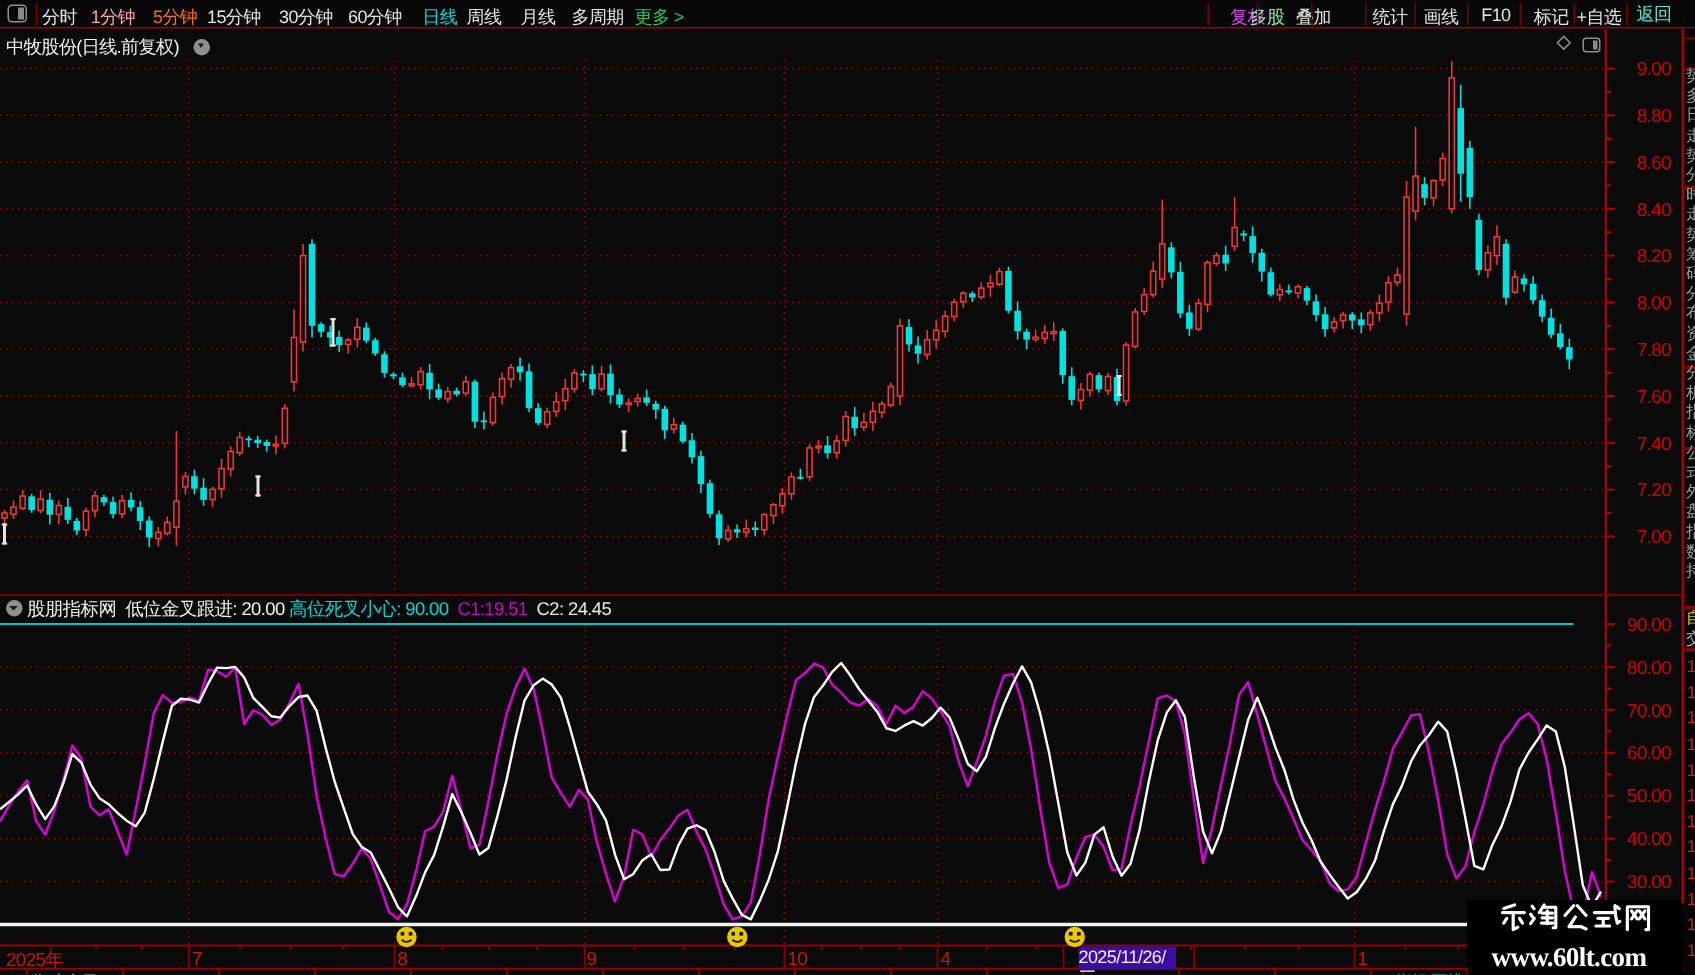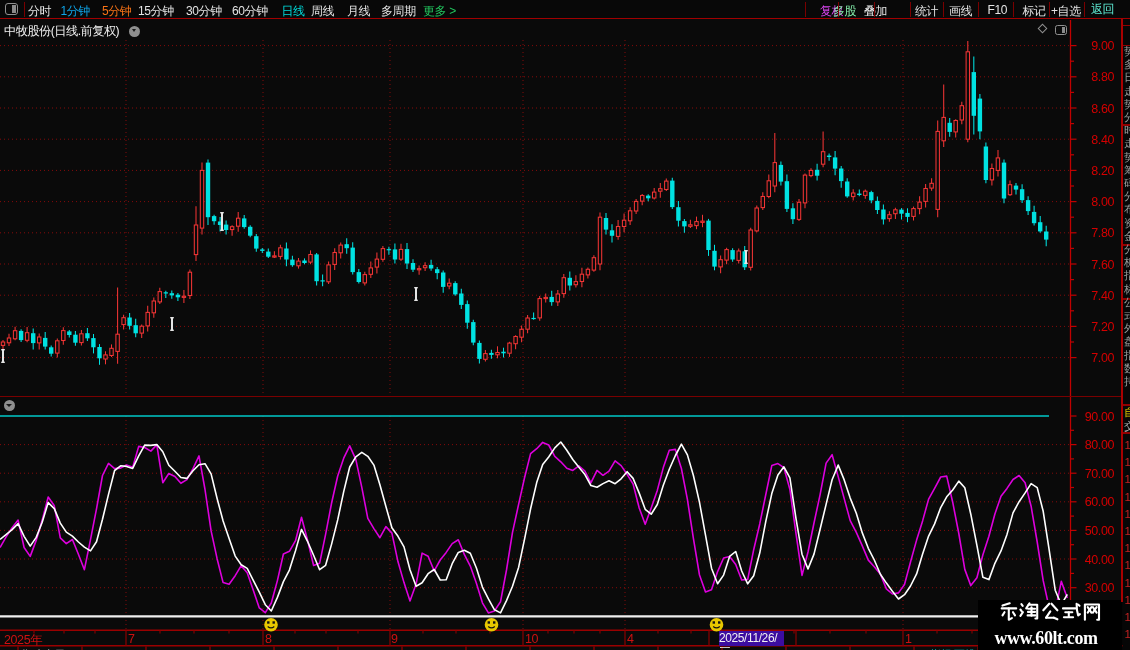--- a/index.html
+++ b/index.html
@@ -562,21 +562,21 @@
       <polyline points="1092.9,607.2 1096.6,612.6" fill="none" stroke="#ffffff" stroke-width="2.1" stroke-linecap="round" stroke-linejoin="round"></polyline>
       <polyline points="1096.6,607.2 1092.9,612.6" fill="none" stroke="#ffffff" stroke-width="2.1" stroke-linecap="round" stroke-linejoin="round"></polyline>
       <text x="1046" y="644" text-anchor="middle" style="font:bold 18px 'Liberation Serif',serif;fill:#ffffff">www.60lt.com</text>
 </svg>
 
 <div style="position:absolute;left:0;top:0;width:1130px;height:19px;background:#080808;border-bottom:1.5px solid #a00000">
 <div style="position:absolute;left:23.5px;top:2px;width:1px;height:15px;background:#7a0000"></div>
 <div style="position:absolute;left:5px;top:3px;width:13px;height:12px;border:1.4px solid #909090;border-radius:3px"></div>
 <div style="position:absolute;left:12px;top:5px;width:4px;height:8px;background:#8a8a8a"></div>
 <span style="position:absolute;left:28px;top:3px;color:#e4e4e4">分时</span>
-      <span style="position:absolute;left:60.5px;top:3px;color:#0ea5e9">1分钟</span>
+      <span style="position:absolute;left:60.5px;top:3px;color:#fca5a5">1分钟</span>
       <span style="position:absolute;left:102px;top:3px;color:#f97316">5分钟</span>
       <span style="position:absolute;left:138px;top:3px;color:#e4e4e4">15分钟</span>
       <span style="position:absolute;left:186px;top:3px;color:#e4e4e4">30分钟</span>
       <span style="position:absolute;left:232px;top:3px;color:#e4e4e4">60分钟</span>
       <span style="position:absolute;left:281.5px;top:3px;color:#00dcdc">日线</span>
       <span style="position:absolute;left:311px;top:3px;color:#e4e4e4">周线</span>
       <span style="position:absolute;left:347px;top:3px;color:#e4e4e4">月线</span>
       <span style="position:absolute;left:381px;top:3px;color:#e4e4e4">多周期</span>
       <span style="position:absolute;left:423px;top:3px;color:#22c55e">更多 &gt;</span>
       <span style="position:absolute;left:820px;top:3px;color:#d946ef">复权</span>
@@ -601,20 +601,21 @@
 
 <div style="position:absolute;left:4px;top:23px;color:#f0f0f0;font-size:12.3px;letter-spacing:-0.6px;white-space:nowrap">中牧股份(日线.前复权)</div>
 <div style="position:absolute;left:129px;top:25.5px;width:11px;height:11px;border-radius:50%;background:#8f8f8f"></div>
 <div style="position:absolute;left:131.8px;top:29px;width:0;height:0;border-left:2.8px solid transparent;border-right:2.8px solid transparent;border-top:3.5px solid #1a1a1a"></div>
 <div style="position:absolute;left:1039px;top:25px;width:7px;height:7px;border:1.2px solid #909090;transform:rotate(45deg)"></div>
 <div style="position:absolute;left:1055px;top:24.5px;width:12px;height:10.5px;border:1.3px solid #909090;border-radius:2.5px"></div>
 <div style="position:absolute;left:1061.5px;top:26.5px;width:3.5px;height:6.5px;background:#8a8a8a"></div>
 
 <div style="position:absolute;left:3.5px;top:399.5px;width:11.5px;height:11.5px;border-radius:50%;background:#8f8f8f"></div>
 <div style="position:absolute;left:6.3px;top:403.5px;width:0;height:0;border-left:3px solid transparent;border-right:3px solid transparent;border-top:3.8px solid #1a1a1a"></div>
+<div style="position:absolute;left:18px;top:397.5px;font-size:12.3px;letter-spacing:-0.4px;color:#f0f0f0;white-space:nowrap">股朋指标网&nbsp; 低位金叉跟进: 20.00 <span style="color:#00d8d8">高位死叉小心: 90.00</span>&nbsp; <span style="color:#d000d0">C1:19.51</span>&nbsp; <span style="color:#e8e8e8">C2: 24.45</span></div>
 
 <div style="position:absolute;left:4px;top:632px;color:#cc1111;font-size:12.5px">2025年</div>
 <div style="position:absolute;left:128px;top:632px;color:#cc1111;font-size:12.5px">7</div>
 <div style="position:absolute;left:265px;top:632px;color:#cc1111;font-size:12.5px">8</div>
 <div style="position:absolute;left:391px;top:632px;color:#cc1111;font-size:12.5px">9</div>
 <div style="position:absolute;left:525px;top:632px;color:#cc1111;font-size:12.5px">10</div>
 <div style="position:absolute;left:627px;top:632px;color:#cc1111;font-size:12.5px">4</div>
 <div style="position:absolute;left:905px;top:632px;color:#cc1111;font-size:12.5px">1</div>
 <div style="position:absolute;left:719px;top:631px;width:65px;height:14.5px;background:#3c0da0;color:#f2f2f2;font-size:12px;text-align:left;line-height:14px">2025/11/26/<span style="text-decoration:underline">三</span></div>
 

